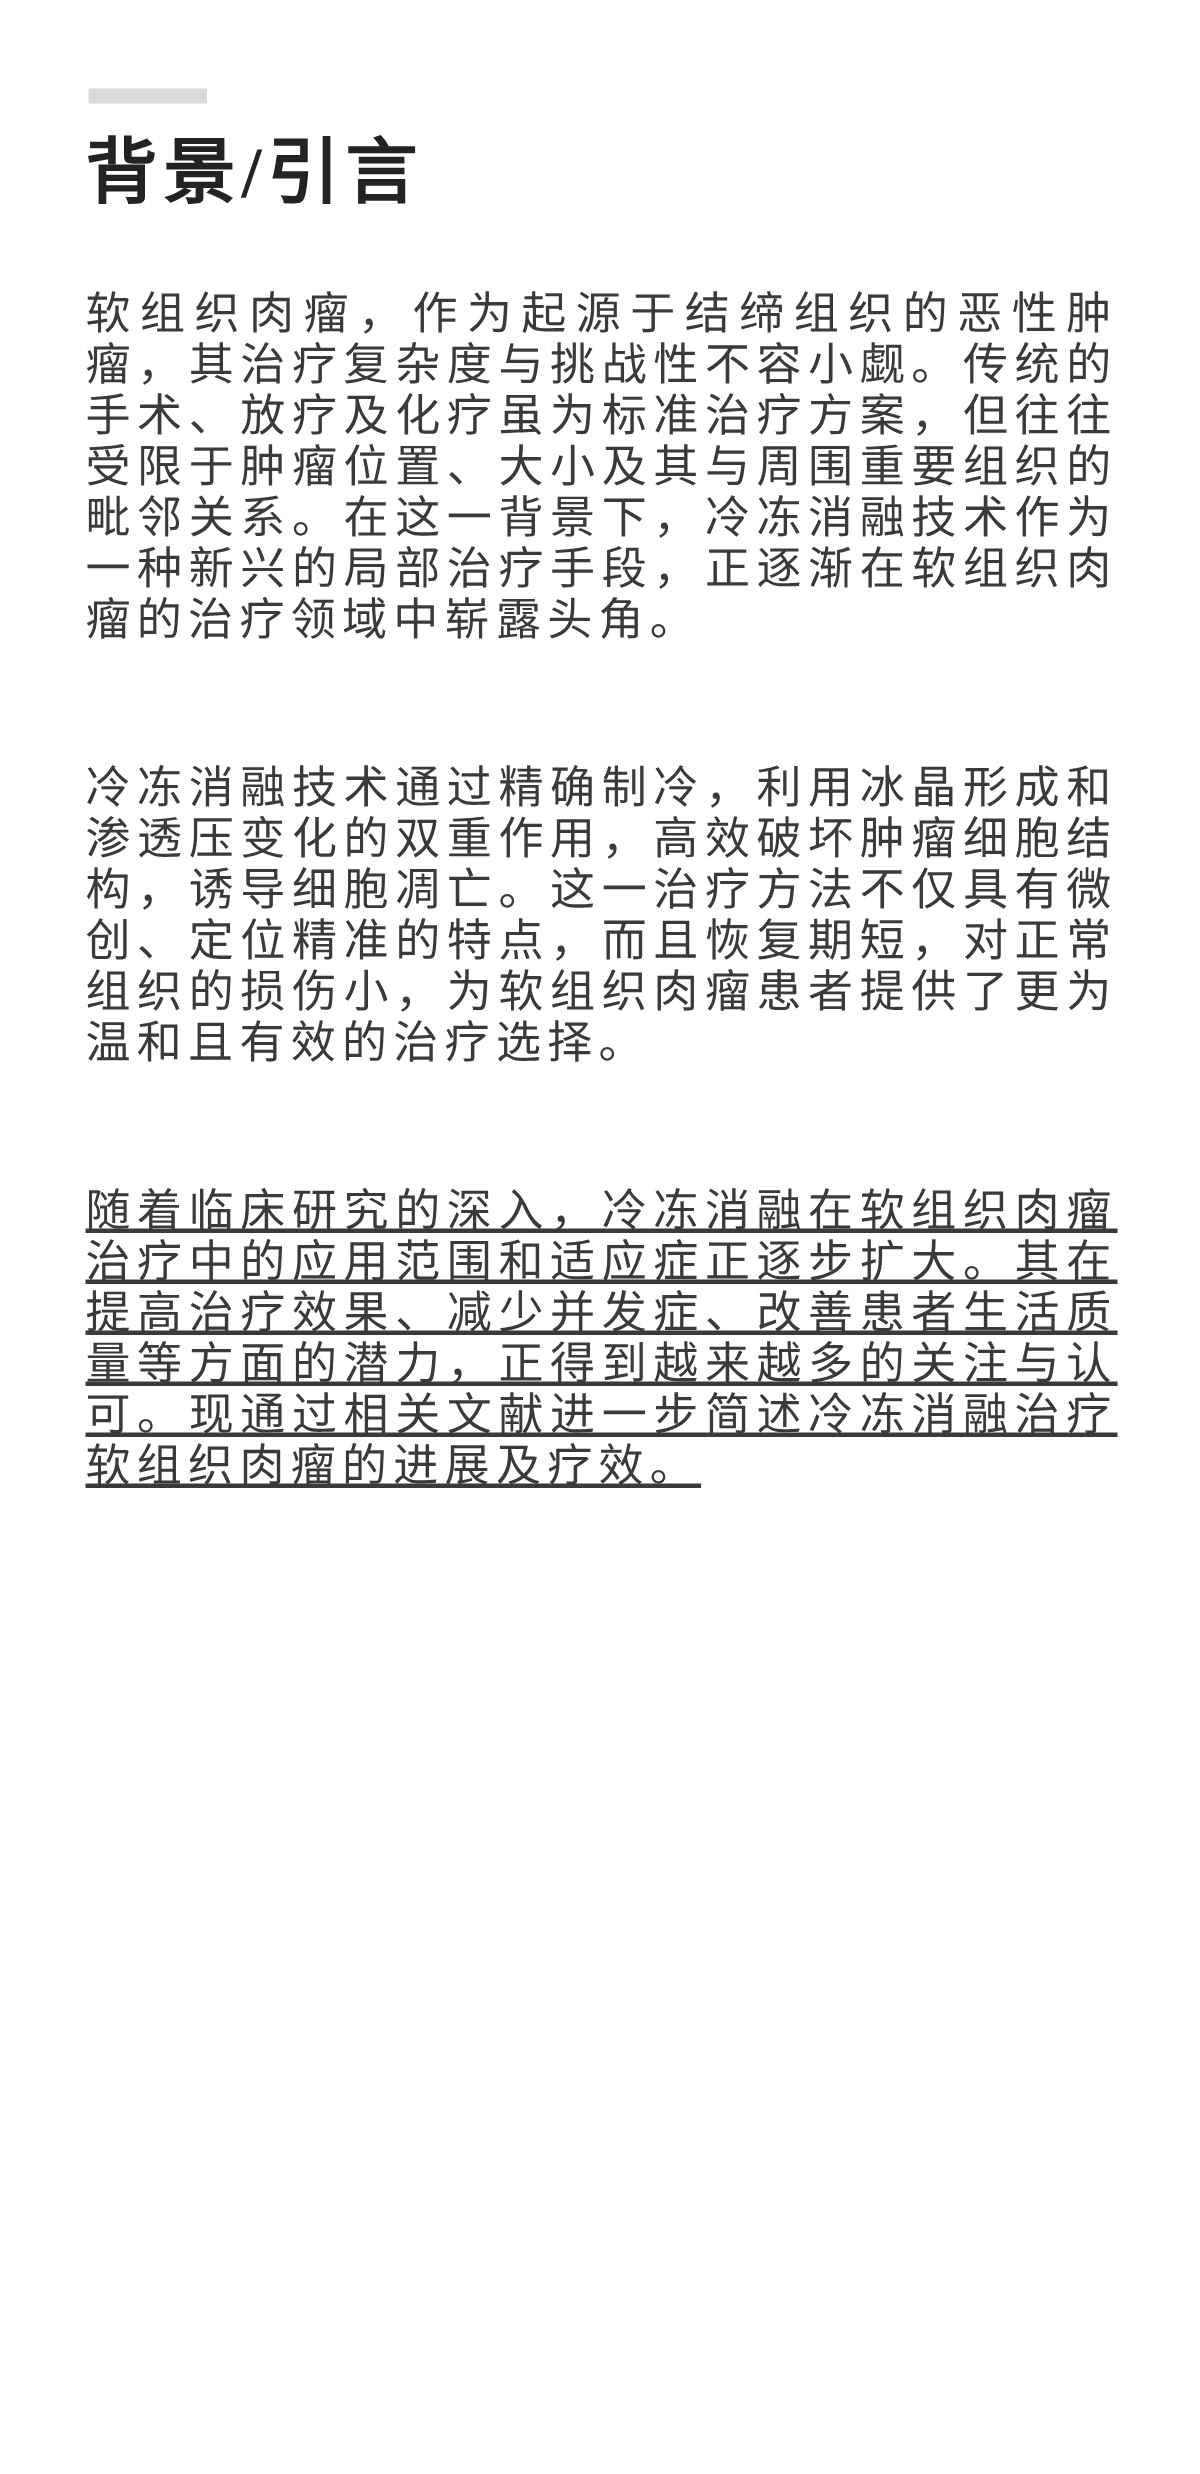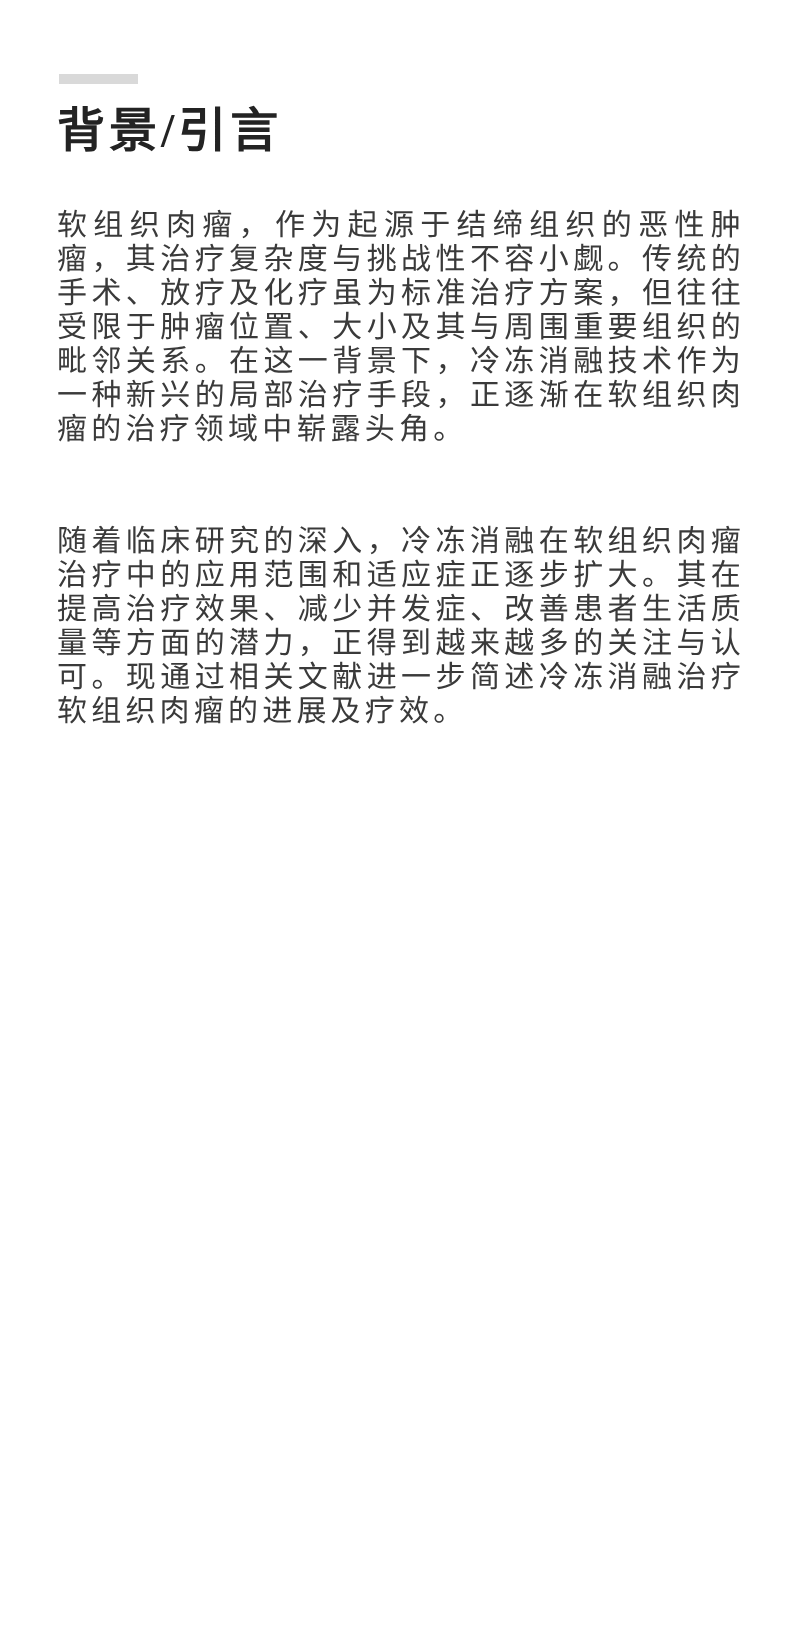--- a/index.html
+++ b/index.html
@@ -7,21 +7,21 @@
     padding: 0;
     background: #ffffff;
   }
   .page {
     position: relative;
     width: 800px;
     height: 1351px;
     margin: 0 auto;
     background: #ffffff;
     box-sizing: border-box;
-    padding: 74px 55px 0 57px;
+    padding: 59px 55px 0 57px;
     overflow: hidden;
   }
   .marker-bar {
     width: 79px;
     height: 10px;
     margin: 0 0 22px 2px;
     
   }
   .section-title {
     font-family: "Liberation Serif", "DejaVu Serif", serif;
@@ -50,16 +50,17 @@
 <body style="background: rgb(255, 255, 255);">
 
 <div class="page" style="background: rgb(255, 255, 255);">
 
   <div class="marker-bar" style="background: rgb(217, 217, 217);"></div>
 
   <h1 class="section-title" style="color: rgb(35, 35, 35);">背景/引言</h1>
 
   <p class="article-paragraph" style="color: rgb(58, 58, 58);">软组织肉瘤，作为起源于结缔组织的恶性肿瘤，其治疗复杂度与挑战性不容小觑。传统的手术、放疗及化疗虽为标准治疗方案，但往往受限于肿瘤位置、大小及其与周围重要组织的毗邻关系。在这一背景下，冷冻消融技术作为一种新兴的局部治疗手段，正逐渐在软组织肉瘤的治疗领域中崭露头角。</p>
 
+  <p class="article-paragraph" style="color: rgb(58, 58, 58);">冷冻消融技术通过精确制冷，利用冰晶形成和渗透压变化的双重作用，高效破坏肿瘤细胞结构，诱导细胞凋亡。这一治疗方法不仅具有微创、定位精准的特点，而且恢复期短，对正常组织的损伤小，为软组织肉瘤患者提供了更为温和且有效的治疗选择。</p>
 
-  <p class="article-paragraph" style="color: rgb(58, 58, 58);">随着临床研究的深入，冷冻消融在软组织肉瘤治疗中的应用范围和适应症正逐步扩大。其在提高治疗效果、减少并发症、改善患者生活质量等方面的潜力，正得到越来越多的关注与认可。现通过相关文献进一步简述冷冻消融治疗软组织肉瘤的进展及疗效。</p>
+  <p class="article-paragraph" style="color: rgb(58, 58, 58); text-decoration: underline;">随着临床研究的深入，冷冻消融在软组织肉瘤治疗中的应用范围和适应症正逐步扩大。其在提高治疗效果、减少并发症、改善患者生活质量等方面的潜力，正得到越来越多的关注与认可。现通过相关文献进一步简述冷冻消融治疗软组织肉瘤的进展及疗效。</p>
 
 </div>
 
 </body></html>

